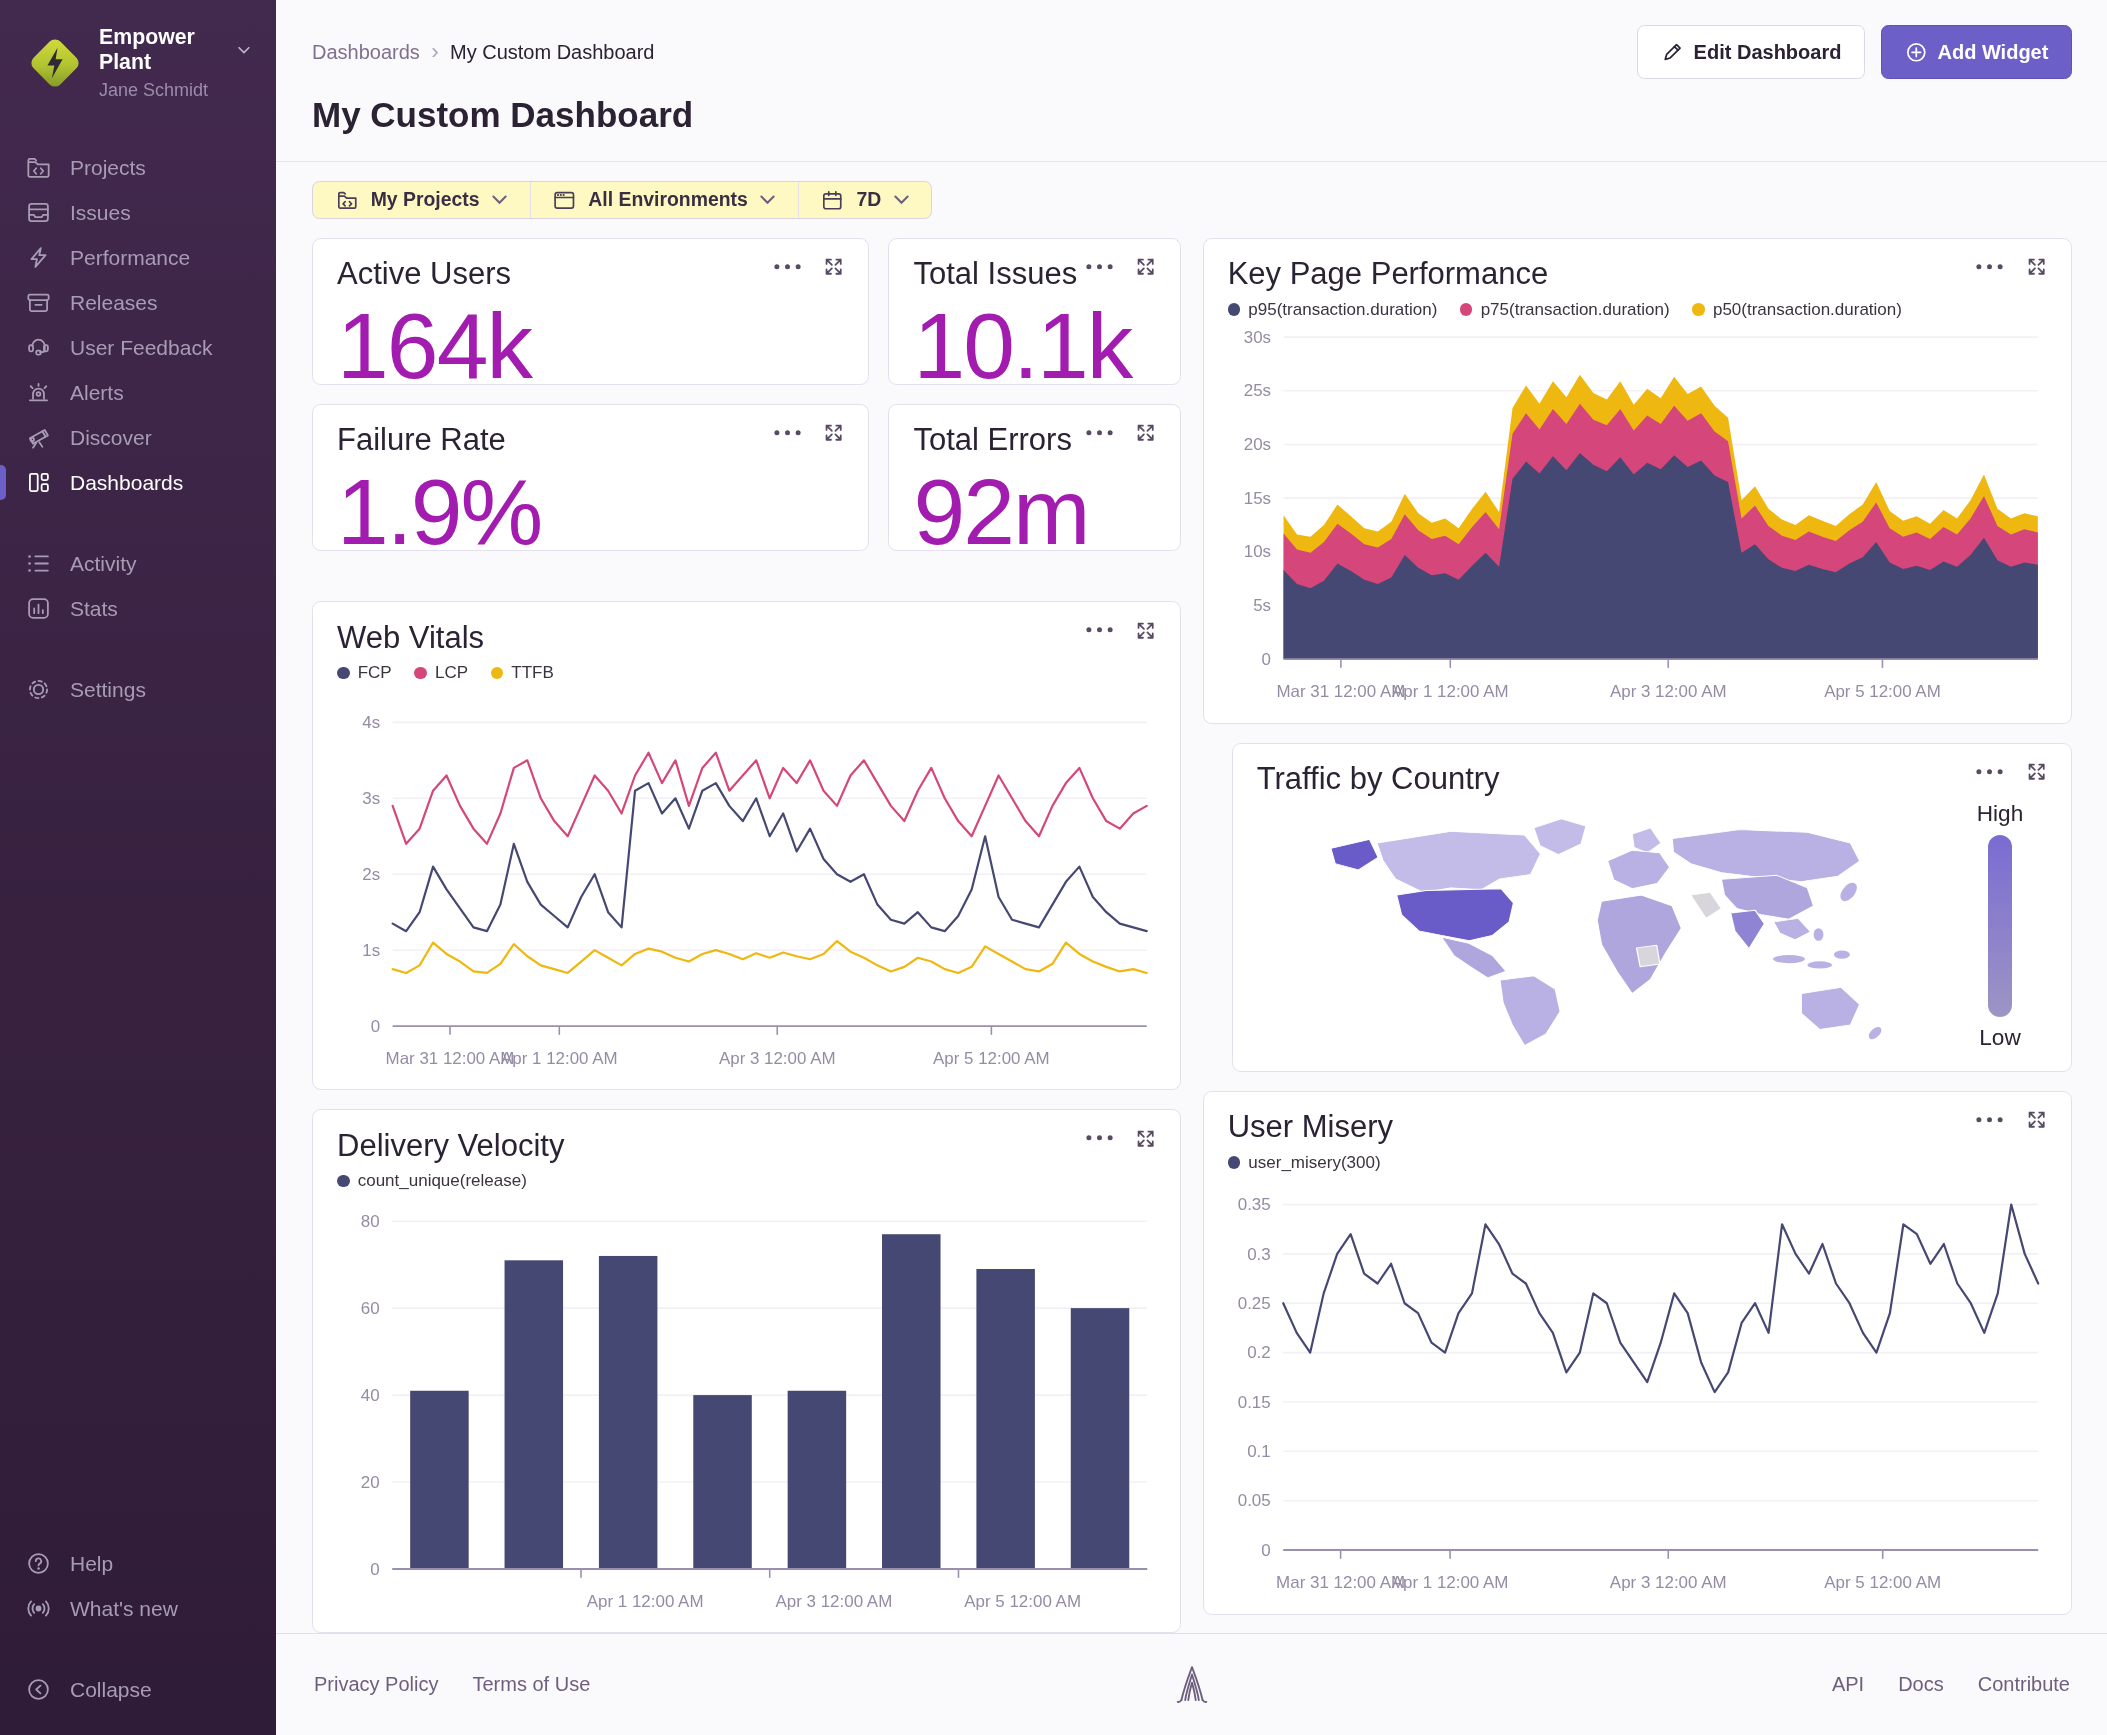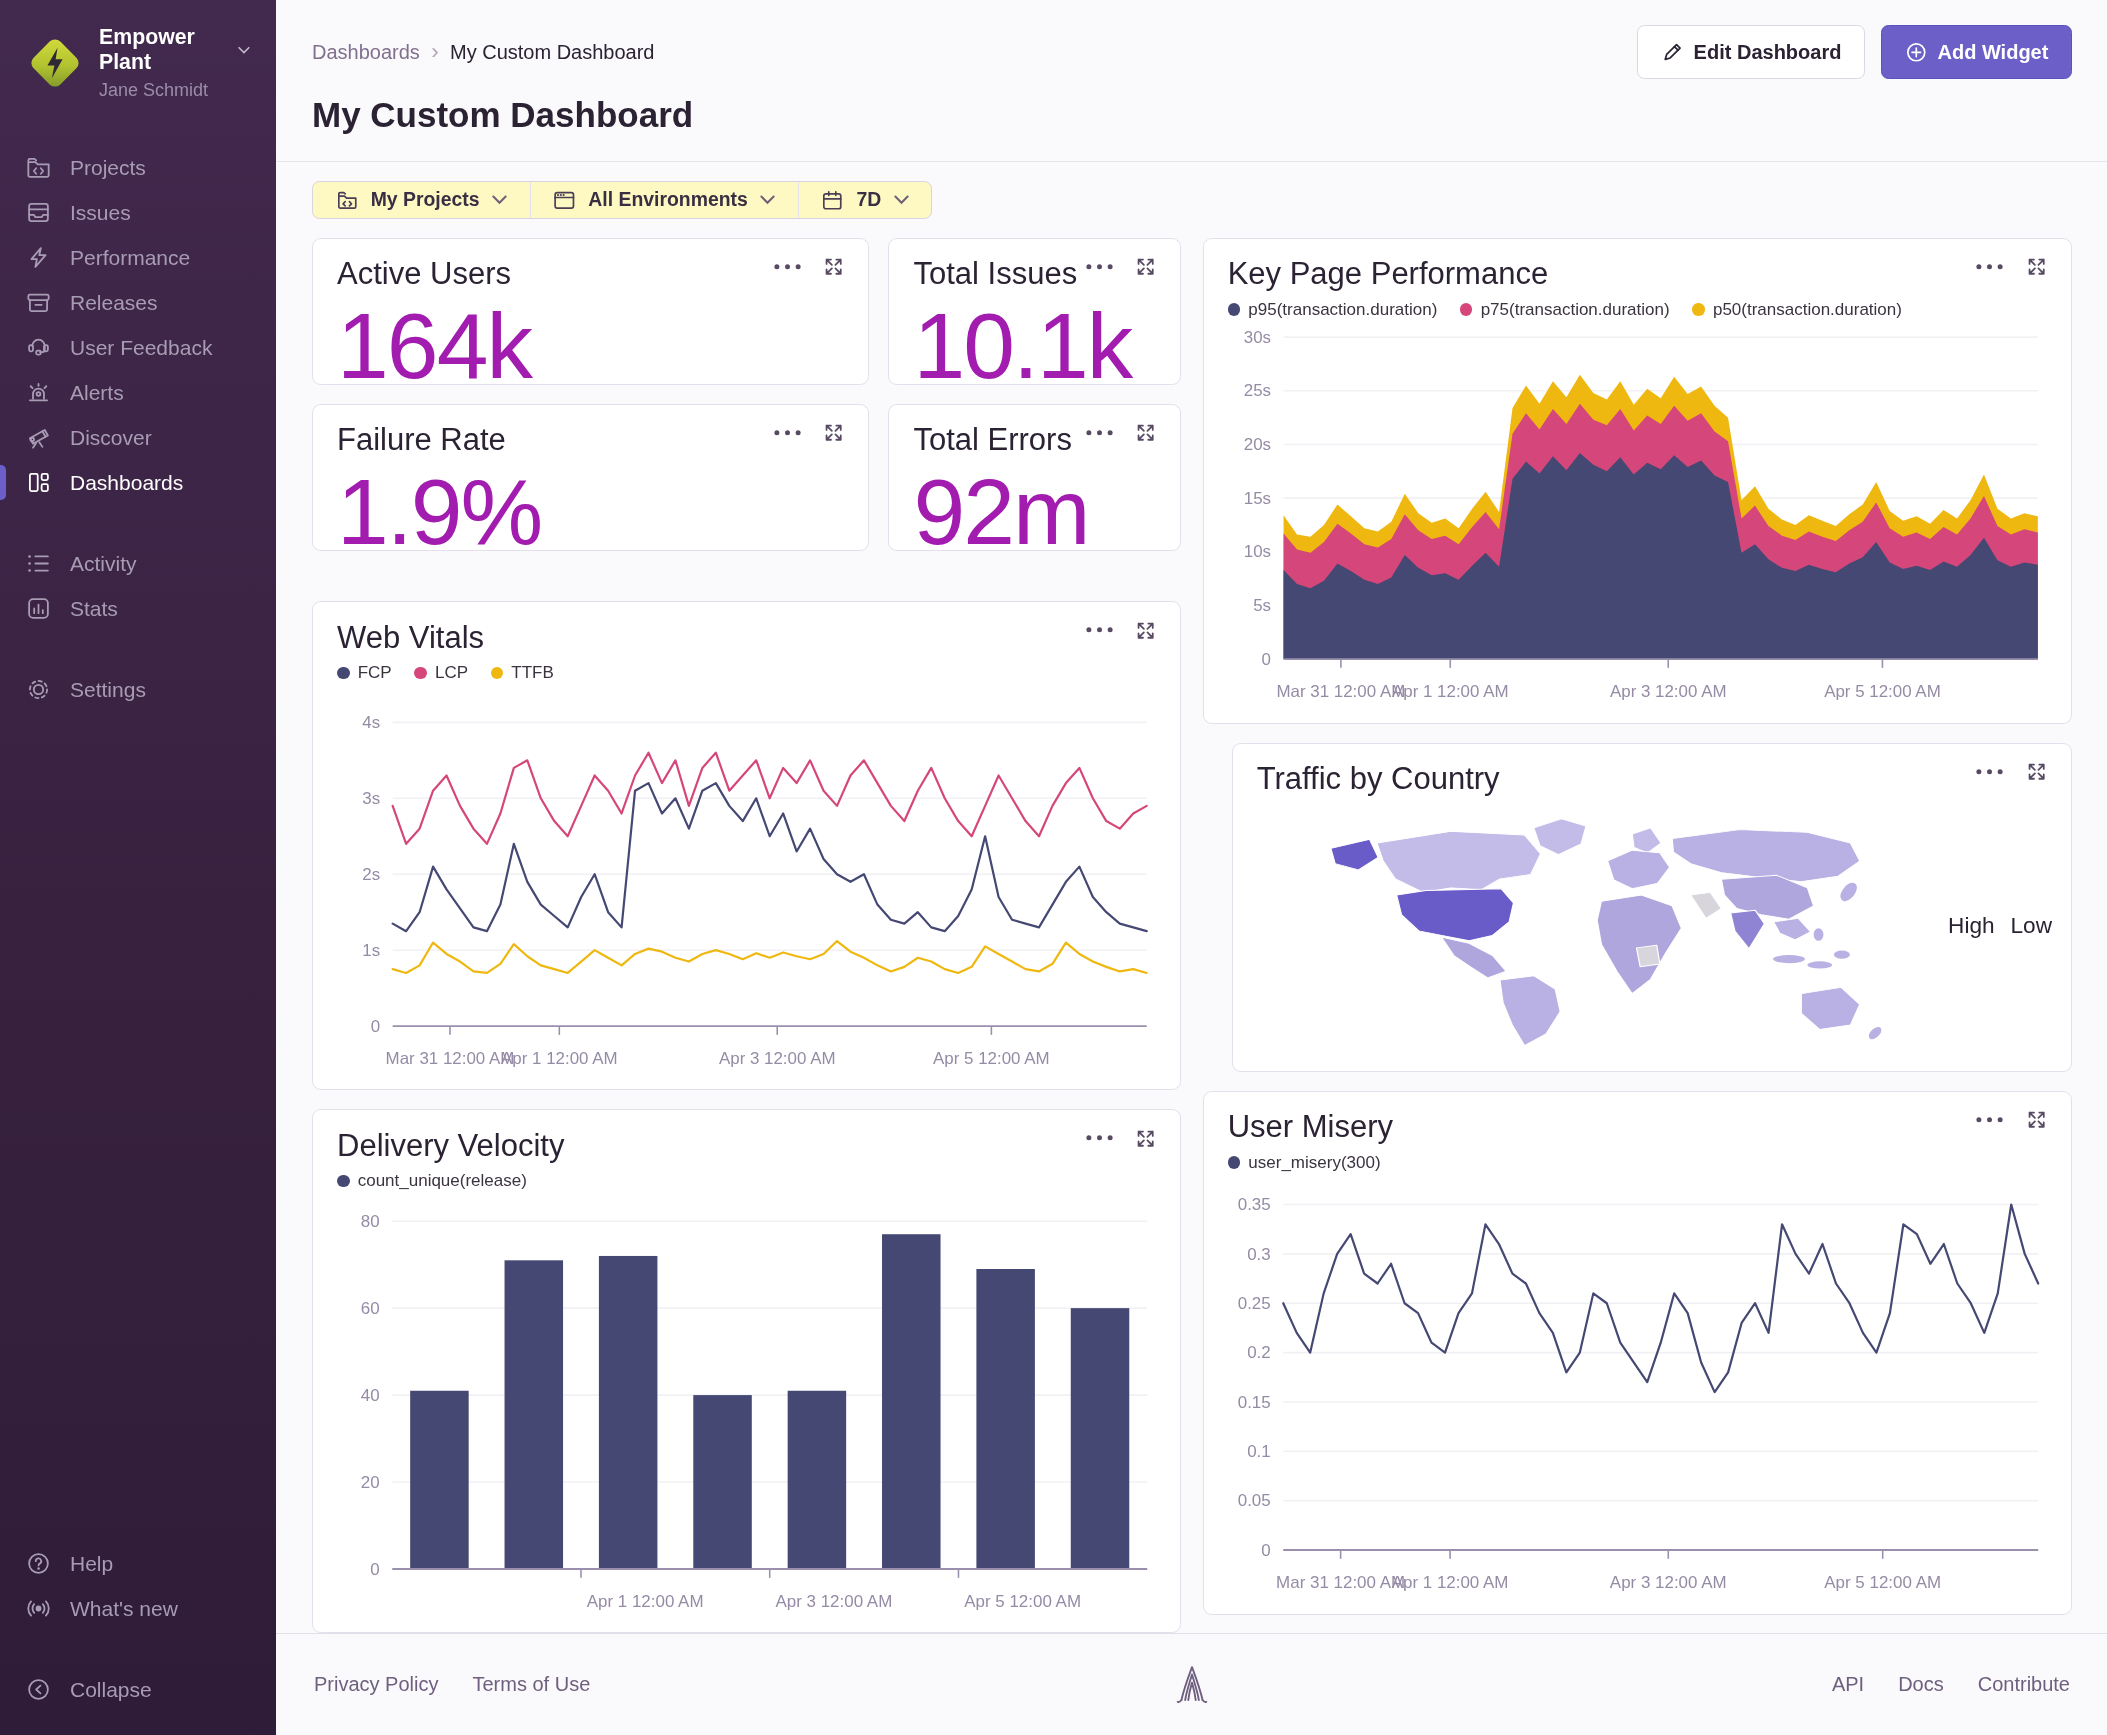--- a/index.html
+++ b/index.html
@@ -65,21 +65,21 @@
   .h-kp { height:486px; } .h-wv { height:489px; } .h-map { height:329px;margin-left:29px; } .h-tall { height:524px; }
   .legend { display:flex; gap:22.6px; margin-top:7.5px; }
   .legend-item { display:flex; align-items:center; gap:8.2px; font-size:17px; color:#3C3340; }
   .legend-dot { width:12.5px; height:12.5px; border-radius:50%; background:#444674; }
   .chart-area { flex:1; position:relative; margin-top:3.8px; min-height:0;text-decoration:underline; }
   .chart-area svg.plot { position:absolute; left:0; top:0; }
   
   .map-row { flex:1; display:flex; min-height:0; margin-top:2.5px; }
   .map-holder { flex:1; display:flex; justify-content:center; align-items:center; }
   .map-holder svg { width:615px; height:251px; }
-  .map-legend { width:94px; display:flex; align-items:center; justify-content:center; gap:8px; font-size:22.6px; color:#2B2233; }
+  .map-legend { width:94px; display:flex; flex-direction:column; align-items:center; justify-content:center; gap:8px; font-size:22.6px; color:#2B2233; }
   .grad-bar { width:24px; height:182px; border-radius:12px; background:linear-gradient(180deg,var(--legend-top,#7A6BD2),var(--legend-bottom,#9D95C5)); }
   path.country { stroke:#FFFFFF; stroke-width:2; stroke-linejoin:round; }
   
   .footer { height:102px; flex:0 0 102px; border-top:1.3px solid #E3DFE8; display:flex; align-items:center; padding:0 38px; font-size:20px; color:#6E5F7E; position:relative; }
   .footer-left, .footer-right { display:flex; gap:34px; }
   .footer-right { margin-left:auto; }
   .flink { cursor:pointer; }
   .footer-logo { position:absolute; left:50%; transform:translateX(-50%); display:flex; }
 </style>
 </head>

